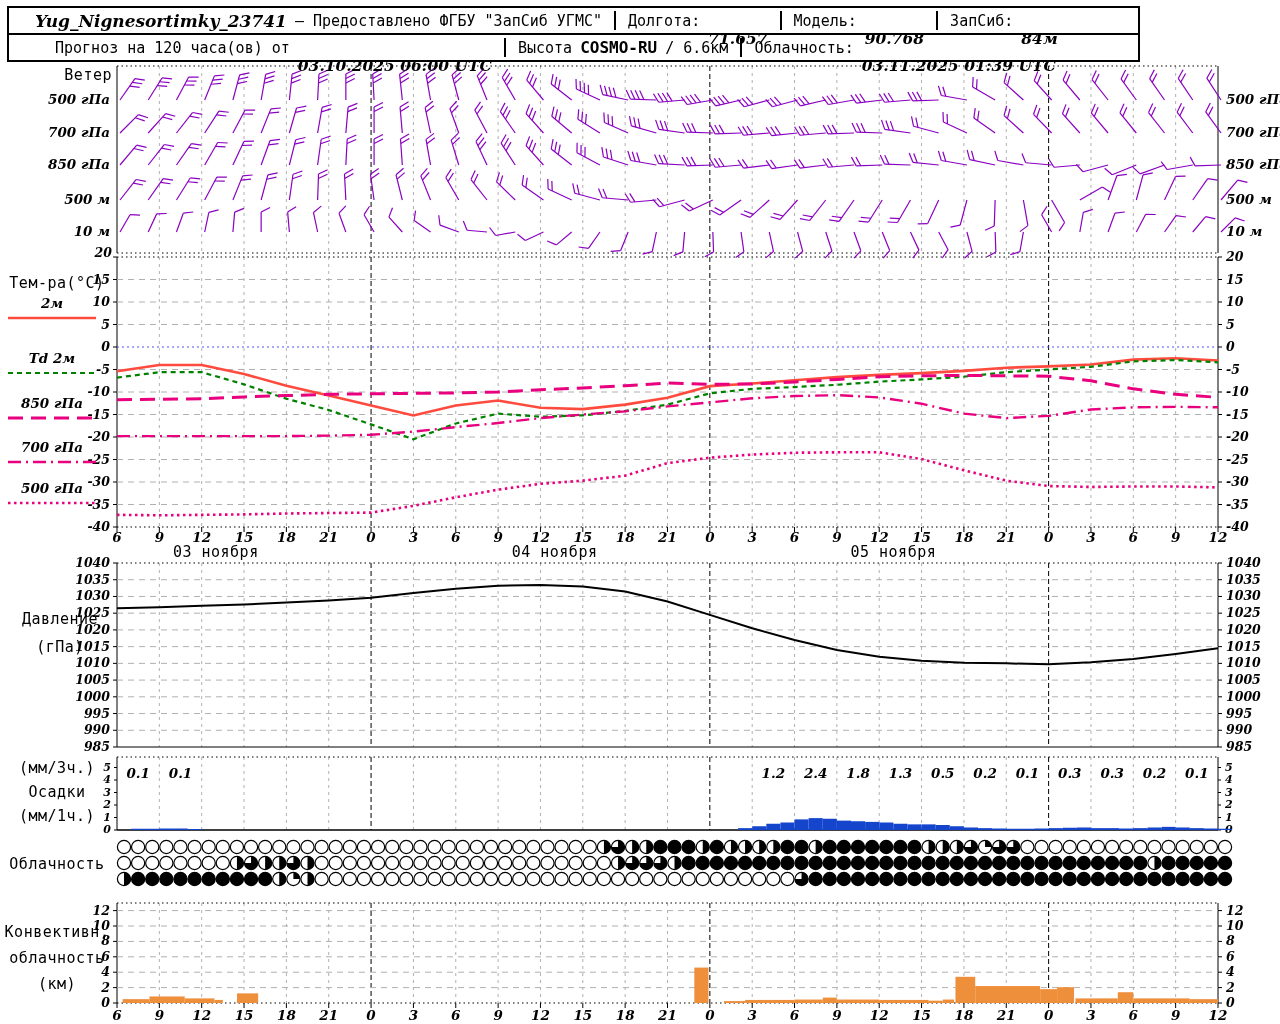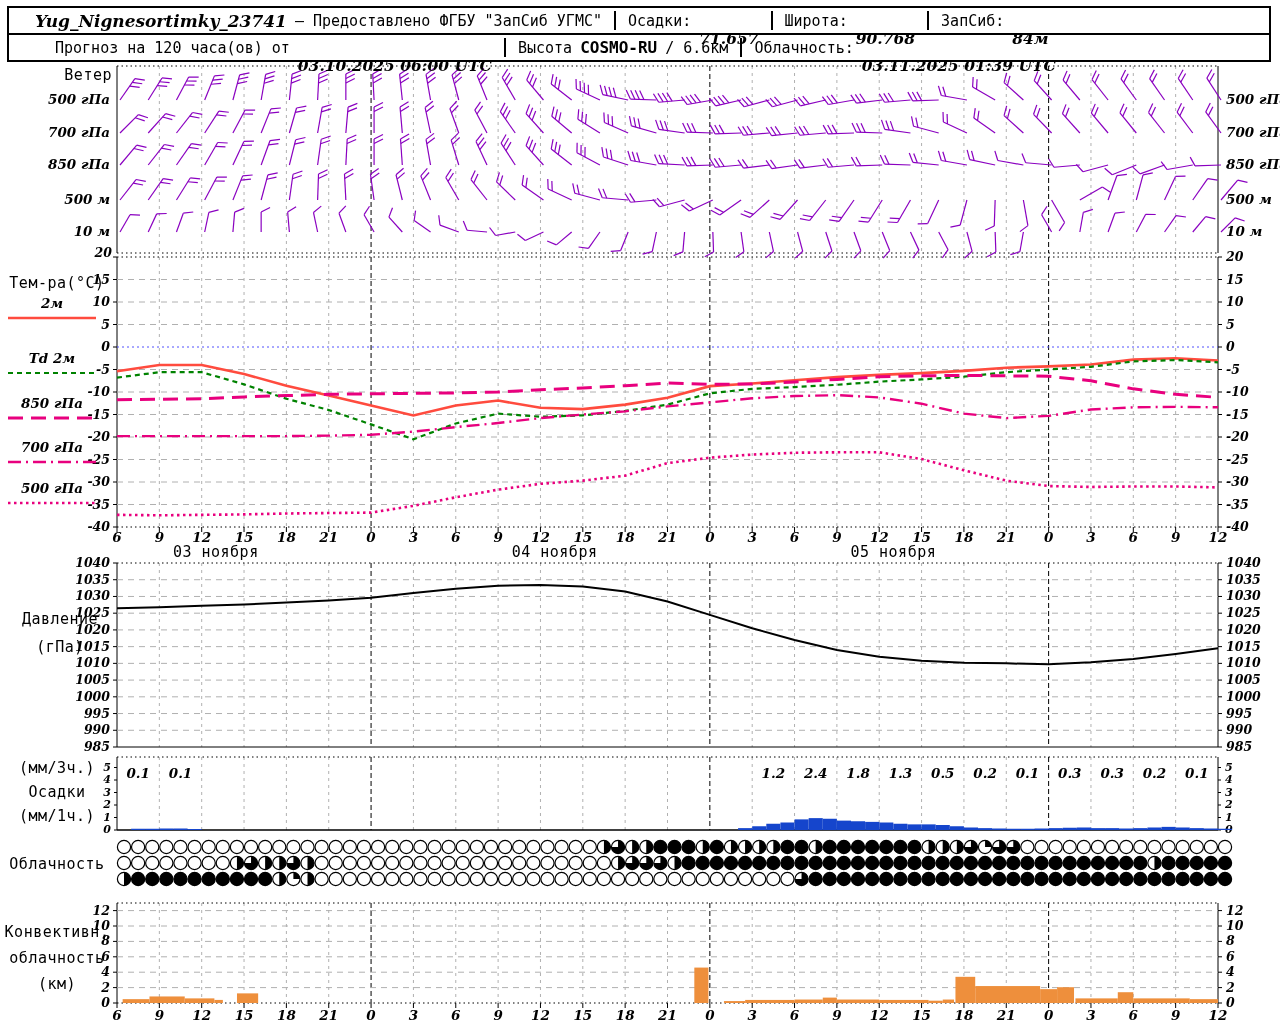--- a/index.html
+++ b/index.html
@@ -1,19 +1,19 @@
 <!DOCTYPE html>
 <html><head>
 <meta charset="utf-8">
 <style>
   html,body{margin:0;padding:0;background:#888;}
   #page{position:relative;width:1280px;height:1024px;background:#fff;outline:1px solid #000;
         font-family:"DejaVu Sans Mono",monospace;overflow:hidden;}
   #chart{position:absolute;left:0;top:0;}
-  .hdr{position:absolute;left:7px;top:6px;width:1264px;border:2px solid #000;background:#fff;z-index:5;box-sizing:border-box;}
+  .hdr{position:absolute;left:7px;top:6px;width:1133px;border:2px solid #000;background:#fff;z-index:5;box-sizing:border-box;}
   .hrow{display:flex;align-items:center;height:25px;padding:0 8px;gap:8px;white-space:nowrap;}
   .r1{border-bottom:2px solid #000;padding-left:26px;}
   .r2{padding-left:46px;border-radius:8px;}
   .station{font:italic bold 17px "DejaVu Serif",serif;}
   .mono{font:15px "DejaVu Sans Mono",monospace;}
   .monob{font:bold 16px "DejaVu Sans Mono",monospace;}
   .val{font:italic bold 15.5px "DejaVu Serif",serif;margin-top:35px;}
   .vsep{display:inline-block;width:2px;height:19px;background:#000;margin:0 4px;}
   text{fill:#000;}
   .ts{font:italic 600 12.5px "DejaVu Serif",serif;}
@@ -25,24 +25,24 @@
 </style>
 </head>
 <body>
 
 <div id="page">
   <div class="hdr">
     <div class="hrow r1">
       <span class="station">Yug_Nignesortimky_23741</span>
       <span class="mono">— Предоставлено ФГБУ "ЗапСиб УГМС"</span>
       <span class="vsep"></span>
-      <span class="mono">Осадки:</span>
+      <span class="mono">Долгота:</span>
       <span class="val">71.657</span>
       <span class="vsep"></span>
-      <span class="mono">Широта:</span>
+      <span class="mono">Модель:</span>
       <span class="val">90.768</span>
       <span class="vsep"></span>
       <span class="mono">ЗапСиб:</span>
       <span class="val">84м</span>
     </div>
     <div class="hrow r2">
       <span class="mono">Прогноз на 120 часа(ов) от</span>
       <span class="val">03.10.2025 06:00 UTC</span>
       <span class="vsep"></span>
       <span class="mono">Высота</span>

